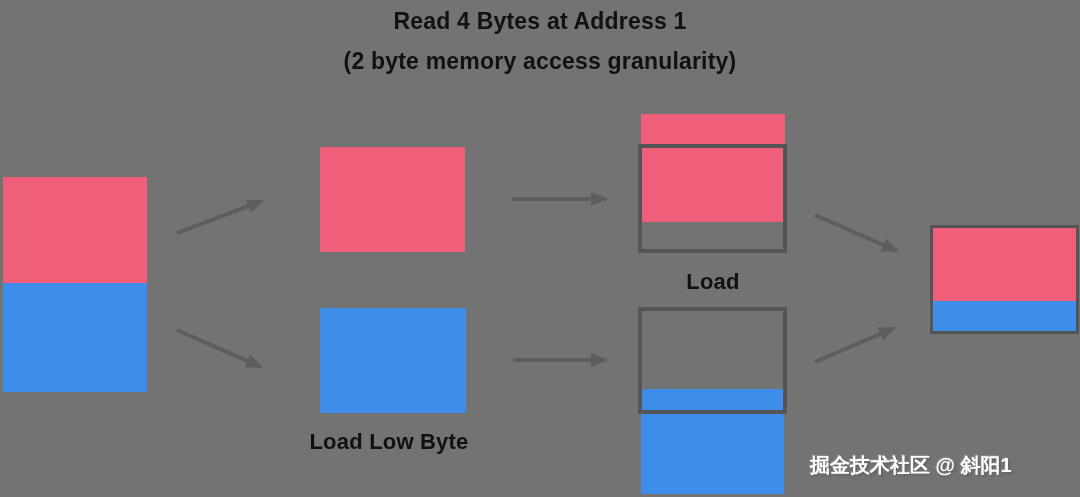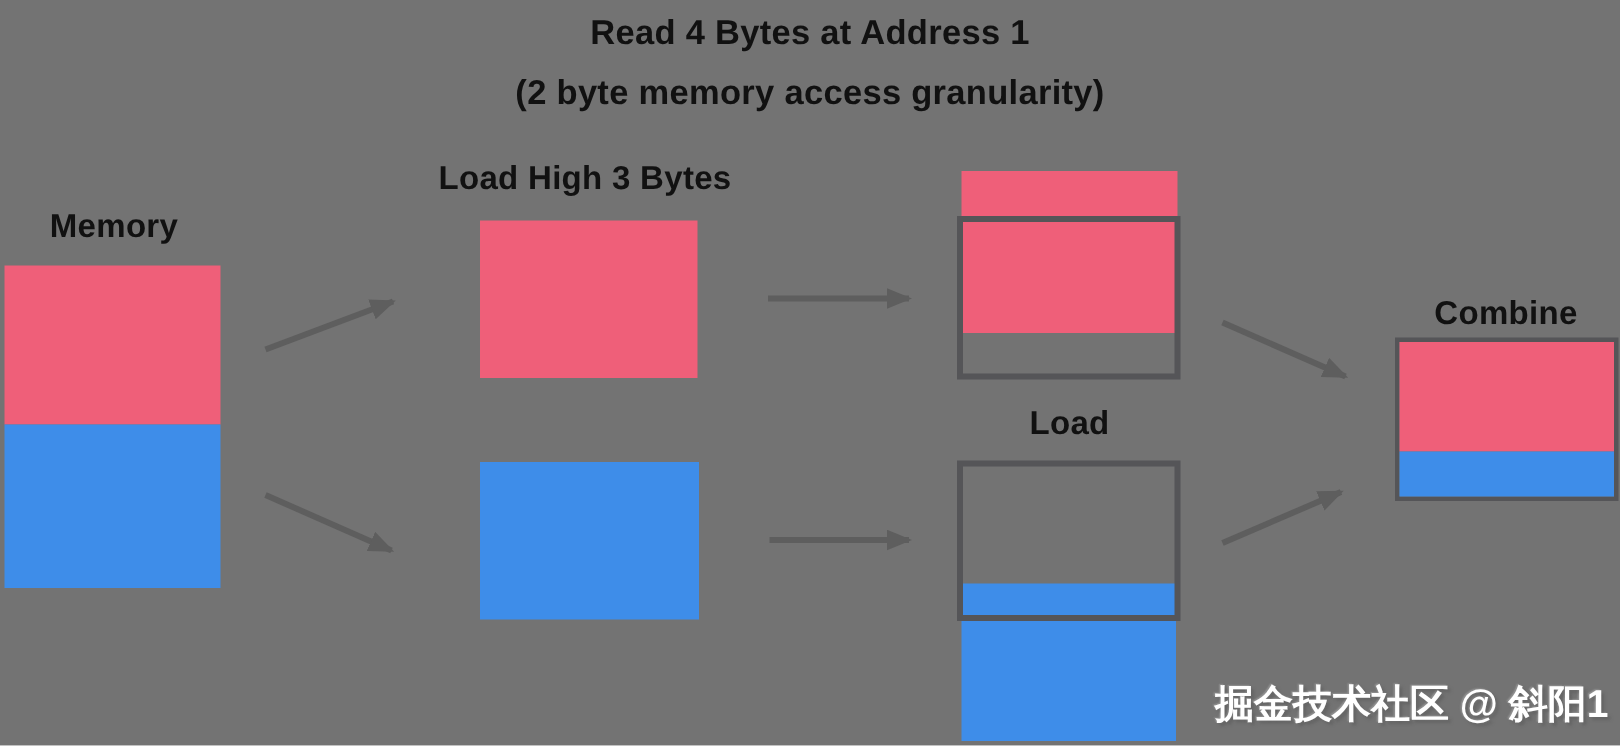--- a/index.html
+++ b/index.html
@@ -54,52 +54,50 @@
     position: absolute;
     left: 0; top: 0;
     width: 1080px; height: 497px;
     pointer-events: none;
     z-index: 3;
   }
   .watermark {
     position: absolute;
     left: 810px;
     top: 452px;
-    font-size: 26px;
+    font-size: 20px;
     font-weight: 700;
     color: #ffffff;
     text-shadow: 2px 2px 2px rgba(90,90,90,0.55), -1px -1px 1px rgba(200,200,200,0.35);
     white-space: nowrap;
     z-index: 4;
     text-align: right;
   }
 </style>
 </head>
 <body>
 
 <div class="canvas">
 
   <div class="title-line" style="top:8px">Read 4 Bytes at Address 1</div>
   <div class="title-line" style="top:48px">(2 byte memory access granularity)</div>
 
-  <div class="label" style="left:76px; top:138px">Memory</div>
   <div class="block pink" style="left:3px; top:177px; width:144px; height:106px"></div>
   <div class="block blue" style="left:3px; top:283px; width:144px; height:109px"></div>
 
-  <div class="label" style="left:390px; top:106px">Load High 3 Bytes</div>
   <div class="block pink" style="left:320px; top:147px; width:145px; height:105px"></div>
   <div class="block blue" style="left:320px; top:308px; width:146px; height:105px"></div>
+  <div class="label" style="left:389px; top:429px">Load Low Byte</div>
 
   <div class="block pink overflow-block" style="left:641px; top:114px; width:144px; height:108px"></div>
   <div class="outline-box" style="left:638px; top:144px; width:149px; height:109px"></div>
   <div class="label" style="left:713px; top:269px">Load</div>
   <div class="block blue overflow-block" style="left:641px; top:389px; width:143px; height:105px"></div>
   <div class="outline-box" style="left:638px; top:307px; width:149px; height:107px"></div>
 
-  <div class="label" style="left:1004px; top:196px">Combine</div>
   <div class="combine-box" style="left:930px; top:225px; width:149px; height:109px">
     <div class="fill-pink"></div>
     <div class="fill-blue"></div>
   </div>
 
   <svg class="arrow-layer" viewBox="0 0 1080 497">
     <defs>
       <marker id="ah" markerUnits="userSpaceOnUse" markerWidth="17" markerHeight="14" refX="15" refY="7" orient="auto">
         <path d="M0,0 L17,7 L0,14 Z" fill="#5E5E5E" class="arrow-fill"></path>
       </marker>

